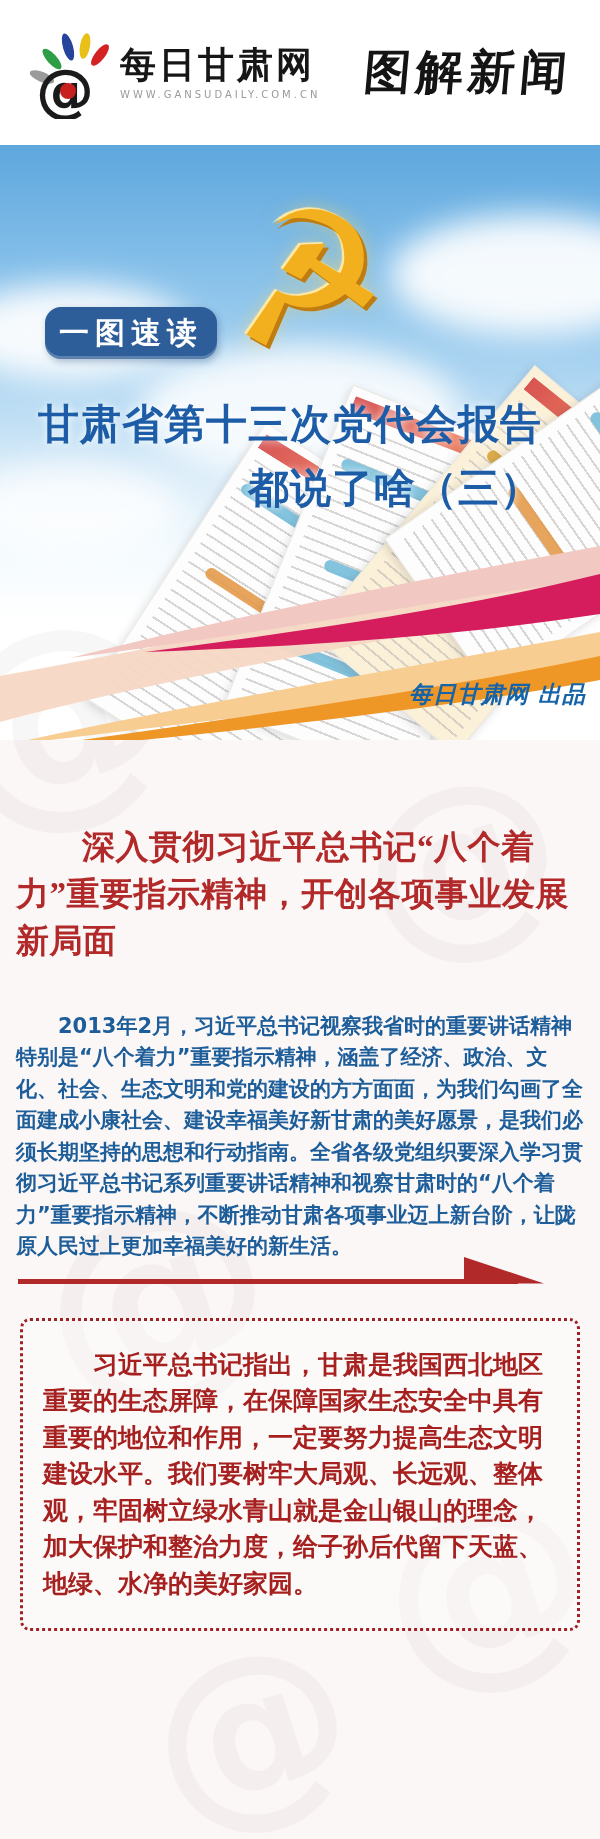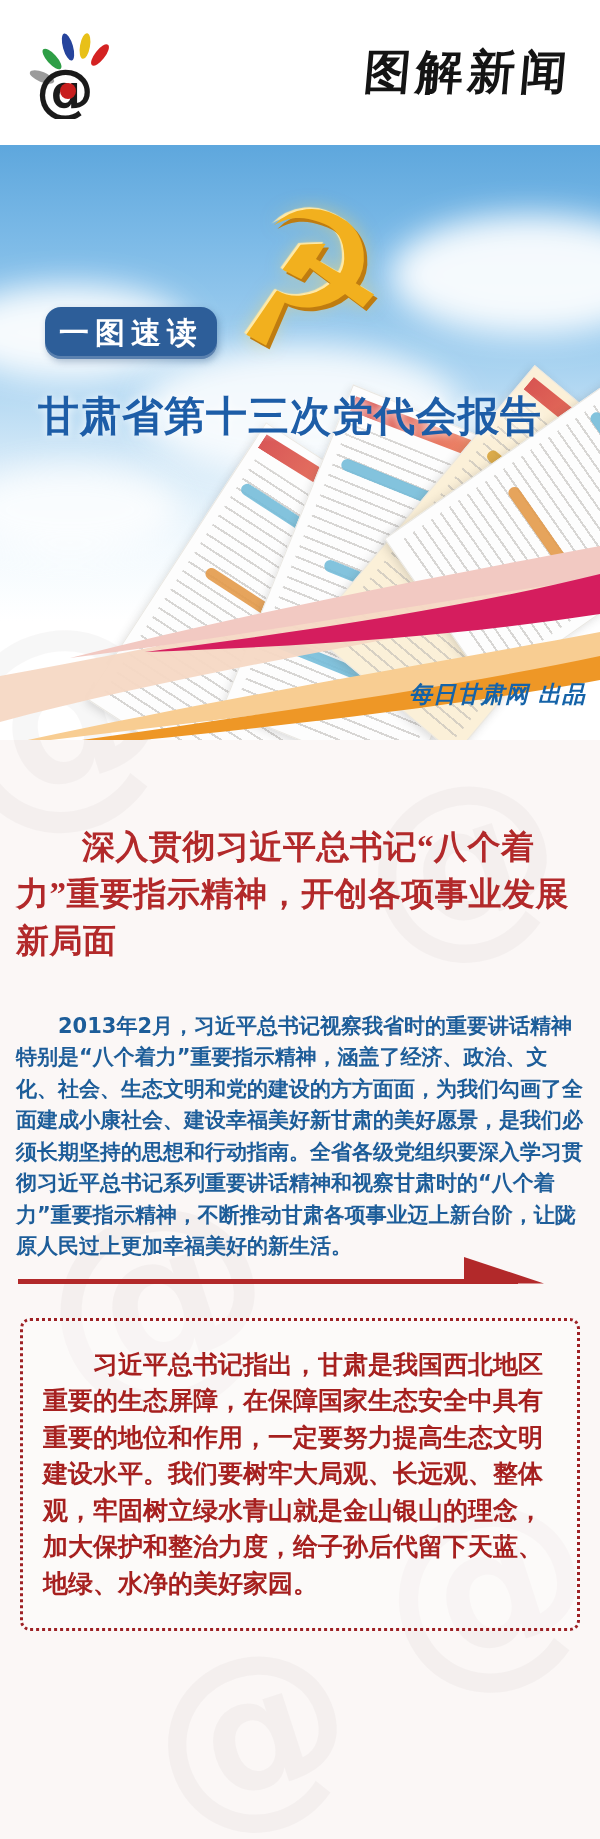--- a/index.html
+++ b/index.html
@@ -47,21 +47,21 @@
   .paper.p1 { width:200px; height:330px; left:10px;  top:55px;  transform:rotate(33deg); }
   .paper.p2 { width:205px; height:350px; left:130px; top:15px;  transform:rotate(22deg); }
   .paper.p3 { width:190px; height:350px; left:250px; top:-10px; transform:rotate(40deg); background:#fbf0d8; }
   .paper.p4 { width:185px; height:330px; left:330px; top:-40px; transform:rotate(55deg); }
 
   .badge { position:absolute; left:45px; top:162px; width:172px; height:52px; z-index:5;
            background:#2d5e99; border-radius:16px; color:#ffffff; font-size:30px; font-weight:900;
            letter-spacing:6px; display:flex; align-items:center; justify-content:center;
            box-shadow:inset 0 -3px 0 rgba(255,255,255,.22), 2px 3px 7px rgba(40,80,130,.35); }
 
-  .banner-title { position:absolute; left:38px; top:240px; z-index:5;
+  .banner-title { position:absolute; left:38px; top:248px; z-index:5;
                   font-size:41px; font-weight:900; color:#1d5da7; line-height:1.55;
                   letter-spacing:1px; text-shadow:0 0 8px rgba(255,255,255,.9);text-align:right; }
 
   .swoosh { position:absolute; left:0; bottom:-6px; width:600px; height:200px; z-index:4; }
   .producer { position:absolute; right:14px; top:534px; z-index:6;
               font-size:23px; font-weight:900; font-style:italic; color:#1563a8; letter-spacing:1px; }
 
   
   .content { position:relative; padding:84px 16px 0 16px; z-index:3; }
   .heading { color:#b2292a; font-size:33px; font-weight:900; line-height:1.42;
@@ -95,20 +95,24 @@
     <div class="logo">
       <svg class="logo-mark" viewBox="0 0 86 92">
         <ellipse cx="14" cy="50" rx="5" ry="13" fill="#9b9b9b" transform="rotate(-68 14 50)"></ellipse>
         <ellipse cx="24" cy="32" rx="5" ry="13" fill="#2e9e46" transform="rotate(-42 24 32)"></ellipse>
         <ellipse cx="40" cy="20" rx="5" ry="14" fill="#26449c" transform="rotate(-16 40 20)"></ellipse>
         <ellipse cx="57" cy="19" rx="5" ry="13" fill="#e8c018" transform="rotate(10 57 19)"></ellipse>
         <ellipse cx="72" cy="28" rx="5" ry="13" fill="#d42222" transform="rotate(38 72 28)"></ellipse>
         <text x="8" y="84" font-size="58" font-weight="bold" fill="#1a1a1a" font-family="'DejaVu Sans',sans-serif">@</text>
         <circle cx="40" cy="64" r="8" fill="#c81f1f"></circle>
       </svg>
+      <div class="logo-text-col">
+        <div class="site-name">每日甘肃网</div>
+        <div class="site-url">WWW.GANSUDAILY.COM.CN</div>
+      </div>
     </div>
     <div class="section-title">图解新闻</div>
   </div>
 
   <div class="banner">
     <div class="cloud c1"></div>
     <div class="cloud c2"></div>
     <div class="cloud c3"></div>
     <div class="cloud c4"></div>
 
@@ -131,20 +135,21 @@
       <div class="paper p4">
         <div class="pill" style="left:16px; top:80px;  width:110px;"></div>
         <div class="pill" style="left:30px; top:190px; width:95px;  background:#e39a4a;"></div>
       </div>
     </div>
 
     <div class="badge">一图速读</div>
 
     <div class="banner-title">
       <div>甘肃省第十三次党代会报告</div>
+      <div>都说了啥（三）</div>
     </div>
 
     <svg class="swoosh" viewBox="0 0 600 200" preserveAspectRatio="none">
       <path d="M0,130 C180,98 400,50 600,6 L600,54 C400,92 180,128 0,176 Z" fill="#f5d8c4" opacity=".95"></path>
       <path d="M70,112 C260,64 440,30 600,0 L600,32 C440,54 260,88 70,112 Z" fill="#f2c9c2"></path>
       <path d="M145,106 C330,82 480,58 600,28 L600,68 C470,88 320,100 145,106 Z" fill="#d51d5e"></path>
       <path d="M0,200 C220,152 430,118 600,86 L600,122 C430,148 220,174 0,200 Z" fill="#f8cd92"></path>
       <path d="M40,200 C250,170 460,140 600,110 L600,134 C460,160 250,184 80,200 Z" fill="#ee9726"></path>
     </svg>
 

